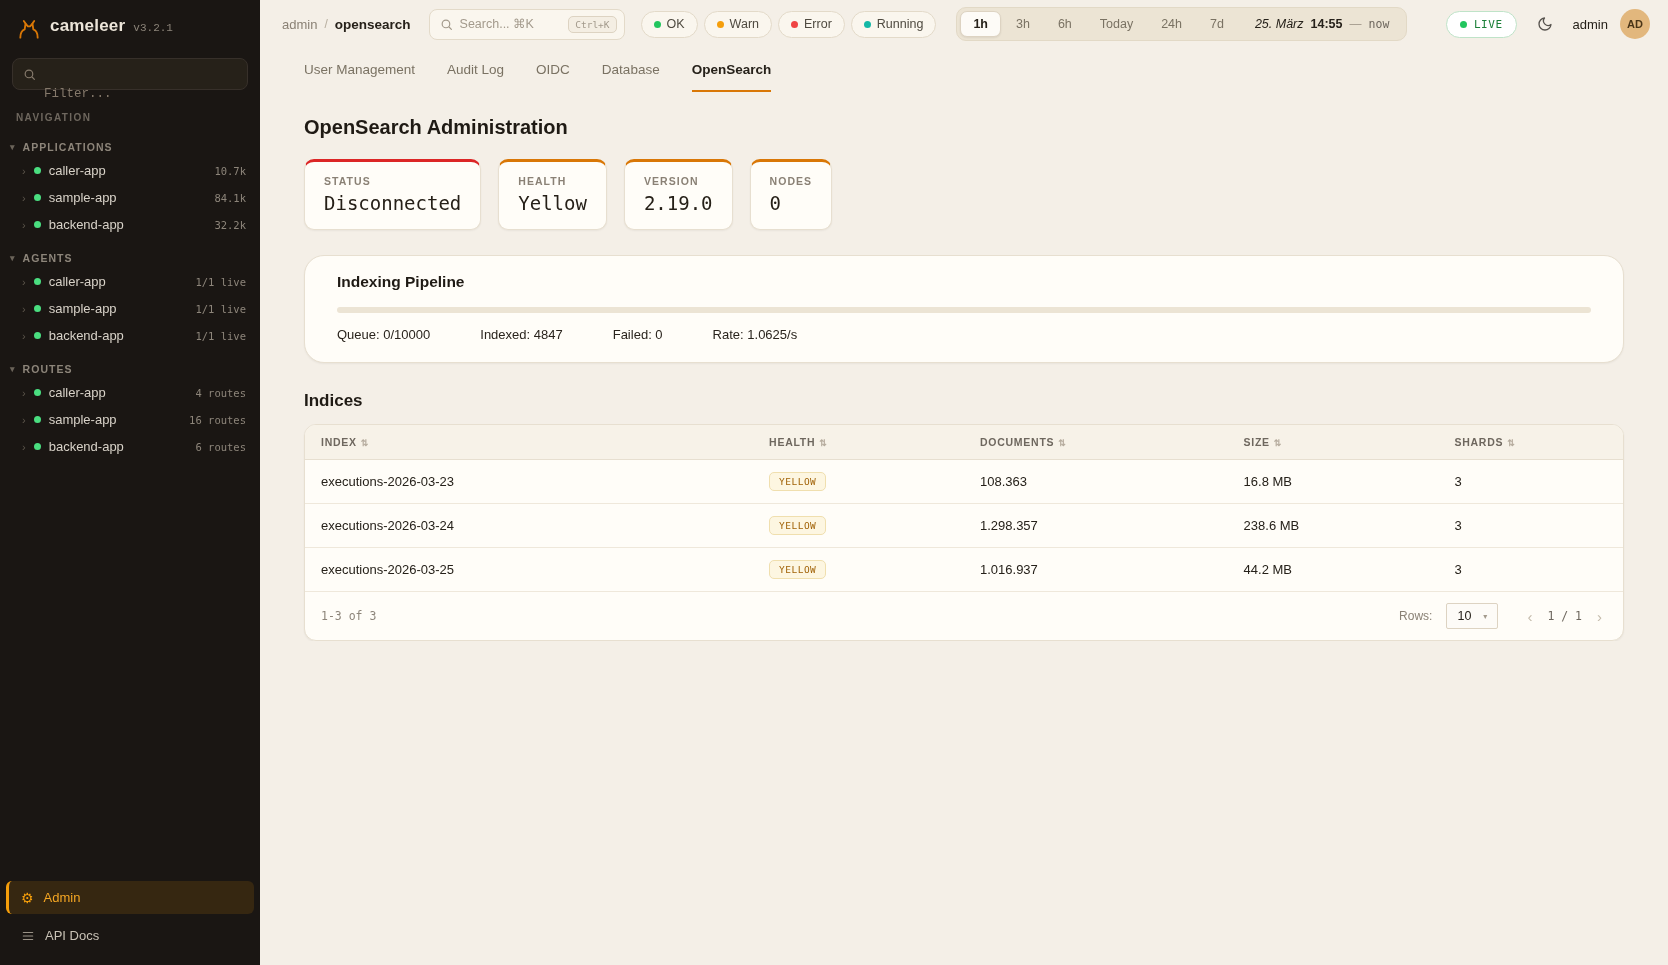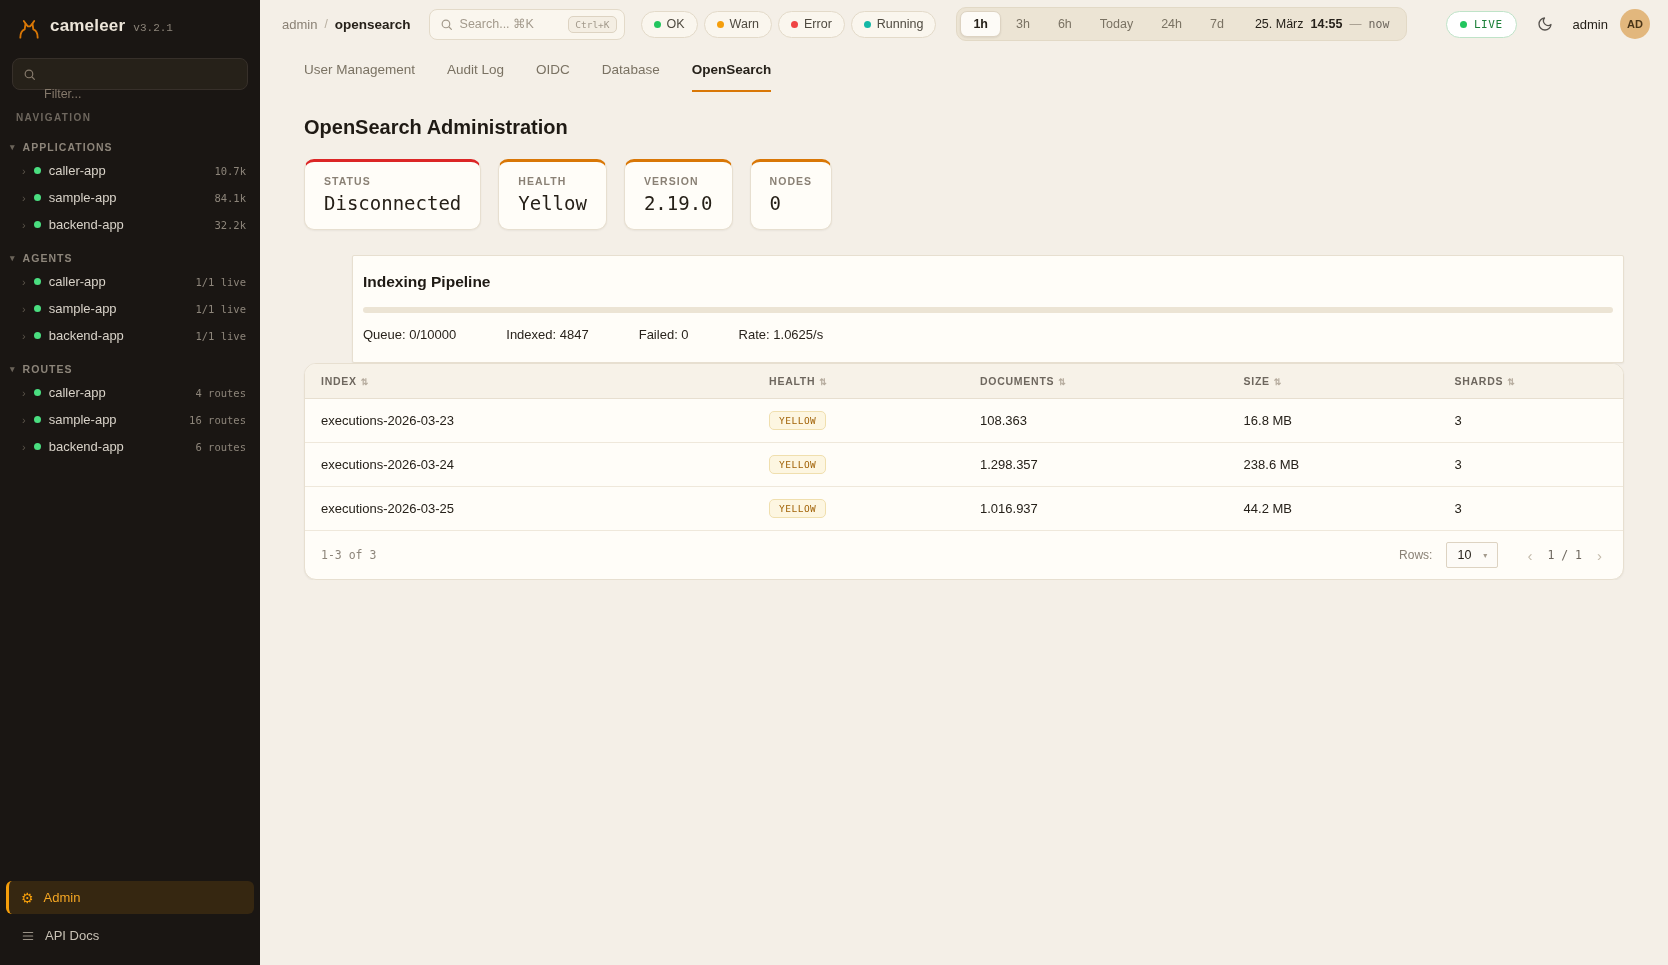--- a/index.html
+++ b/index.html
@@ -22,21 +22,21 @@
   .logo-icon { align-self: center; display: inline-flex; }
   .logo-name { font-size: 17px; font-weight: 700; color: #ece5d9; letter-spacing: .2px; }
   .logo-version { font-size: 11px; color: #8d857a; font-family: Liberation Mono, monospace; }
   .filter-wrap {
     margin: 6px 12px 4px; height: 32px; display: flex; align-items: center; gap: 8px;
     background: #262119; border: 1px solid #37302a; border-radius: 8px; padding: 0 10px;
   }
   .filter-wrap svg { flex-shrink: 0; }
   .filter-input {
     background: transparent; border: none; outline: none; color: #d8d2c8;
-    font-family: Liberation Sans, sans-serif; font-size: 12.5px; width: 100%; margin-top: 39px;
+    font-family: Liberation Mono, monospace; font-size: 12.5px; width: 100%; margin-top: 39px;
   }
   .filter-input::placeholder { color: #85796b; }
   .nav-heading {
     font-size: 10px; letter-spacing: .14em; color: #6e675e;
     margin: 18px 16px 4px; font-weight: 600;
   }
   .nav-group { margin-top: 10px; }
   .group-header {
     display: flex; align-items: center; gap: 7px; padding: 4px 16px 4px 10px;
     font-size: 10.5px; letter-spacing: .1em; color: #8d857a; font-weight: 700; cursor: pointer;
@@ -106,21 +106,21 @@
   .time-btn {
     padding: 5px 12px; border-radius: 7px; font-size: 12.5px; color: #7a7263;
     background: transparent; border: 1px solid transparent; cursor: pointer;
     font-family: "Liberation Sans", sans-serif;
   }
   .time-btn.active {
     background: #fdfbf7; border-color: #ddd3c2; color: #26211a; font-weight: 700;
     box-shadow: 0 1px 2px rgba(28,25,23,.08);
   }
   .time-display { display: flex; align-items: center; gap: 7px; padding: 0 14px 0 16px; white-space: nowrap; }
-  .td-date { font-size: 12.5px; color: #26211a; }
+  .td-date { font-size: 12.5px; color: #26211a; font-style: italic; }
   .td-time { font-size: 12.5px; color: #26211a; font-weight: 600; }
   .td-sep { color: #a39a8c; font-size: 12px; }
   .td-now { font-family: "DejaVu Sans Mono", monospace; font-size: 11.5px; color: #6e675e; }
   .topbar-right { margin-left: auto; display: flex; align-items: center; gap: 12px; }
   .live-pill {
     display: flex; align-items: center; gap: 7px; height: 27px; padding: 0 13px;
     background: #ffffff; border: 1px solid #bfe3c8; border-radius: 999px; cursor: pointer;
   }
   .live-dot { width: 7px; height: 7px; border-radius: 50%; background: #22c55e; }
   .live-label { font-family: "DejaVu Sans Mono", monospace; font-size: 11px; color: #1a7f37; letter-spacing: .05em; }
@@ -147,22 +147,22 @@
   .stat-row { display: flex; gap: 17px; }
   .stat-card {
     background: #fffdf8; border: 1px solid #e7dfd0; border-top: 3px solid #d97706;
     border-radius: 10px; padding: 13px 19px 15px; box-shadow: 0 1px 2px rgba(28,25,23,.05);
   }
   .stat-card.accent-red { border-top-color: #dc2626; }
   .stat-label { font-size: 10.5px; letter-spacing: .1em; color: #8a8175; font-weight: 600; margin-bottom: 5px; }
   .stat-value { font-family: "DejaVu Sans Mono", monospace; font-size: 19px; font-weight: 500; color: #262018; }
 
   .pipeline-card {
-    margin-top: 25px; background: #fffdf8; border: 1px solid #e7dfd0; border-radius: 2px;
-    padding: 17px 10px 20px; box-shadow: 0 1px 2px rgba(28,25,23,.05); margin-left: 48px;
+    margin-top: 25px; background: #fffdf8; border: 1px solid #e7dfd0; border-radius: 20px;
+    padding: 17px 32px 20px; box-shadow: 0 1px 2px rgba(28,25,23,.05);
   }
   .pipeline-title { font-size: 15.5px; font-weight: 700; color: #1f1a14; margin-bottom: 16px; }
   .progress-track { height: 6px; background: #ece4d4; border-radius: 3px; overflow: hidden; }
   .progress-fill { height: 100%; width: 0%; background: #d97706; border-radius: 3px; }
   .pipe-stats { display: flex; gap: 50px; margin-top: 14px; }
   .pipe-stat { font-size: 13px; color: #2a241d; }
   .pipe-label::after { content: ": "; }
 
   .section-title { font-size: 17px; font-weight: 700; color: #1f1a14; margin: 28px 0 13px; }
   .table-card {
@@ -428,20 +428,21 @@
         </div>
         <div class="pipe-stat">
           <span class="pipe-label">Failed</span><span class="pipe-value">0</span>
         </div>
         <div class="pipe-stat">
           <span class="pipe-label">Rate</span><span class="pipe-value">1.0625/s</span>
         </div>
       </div>
     </div>
 
+    <h2 class="section-title">Indices</h2>
 
     <div class="table-card">
       <table>
         <colgroup>
             <col style="width:34%">
             <col style="width:16%">
             <col style="width:20%">
             <col style="width:16%">
             <col style="width:14%">
           </colgroup>

